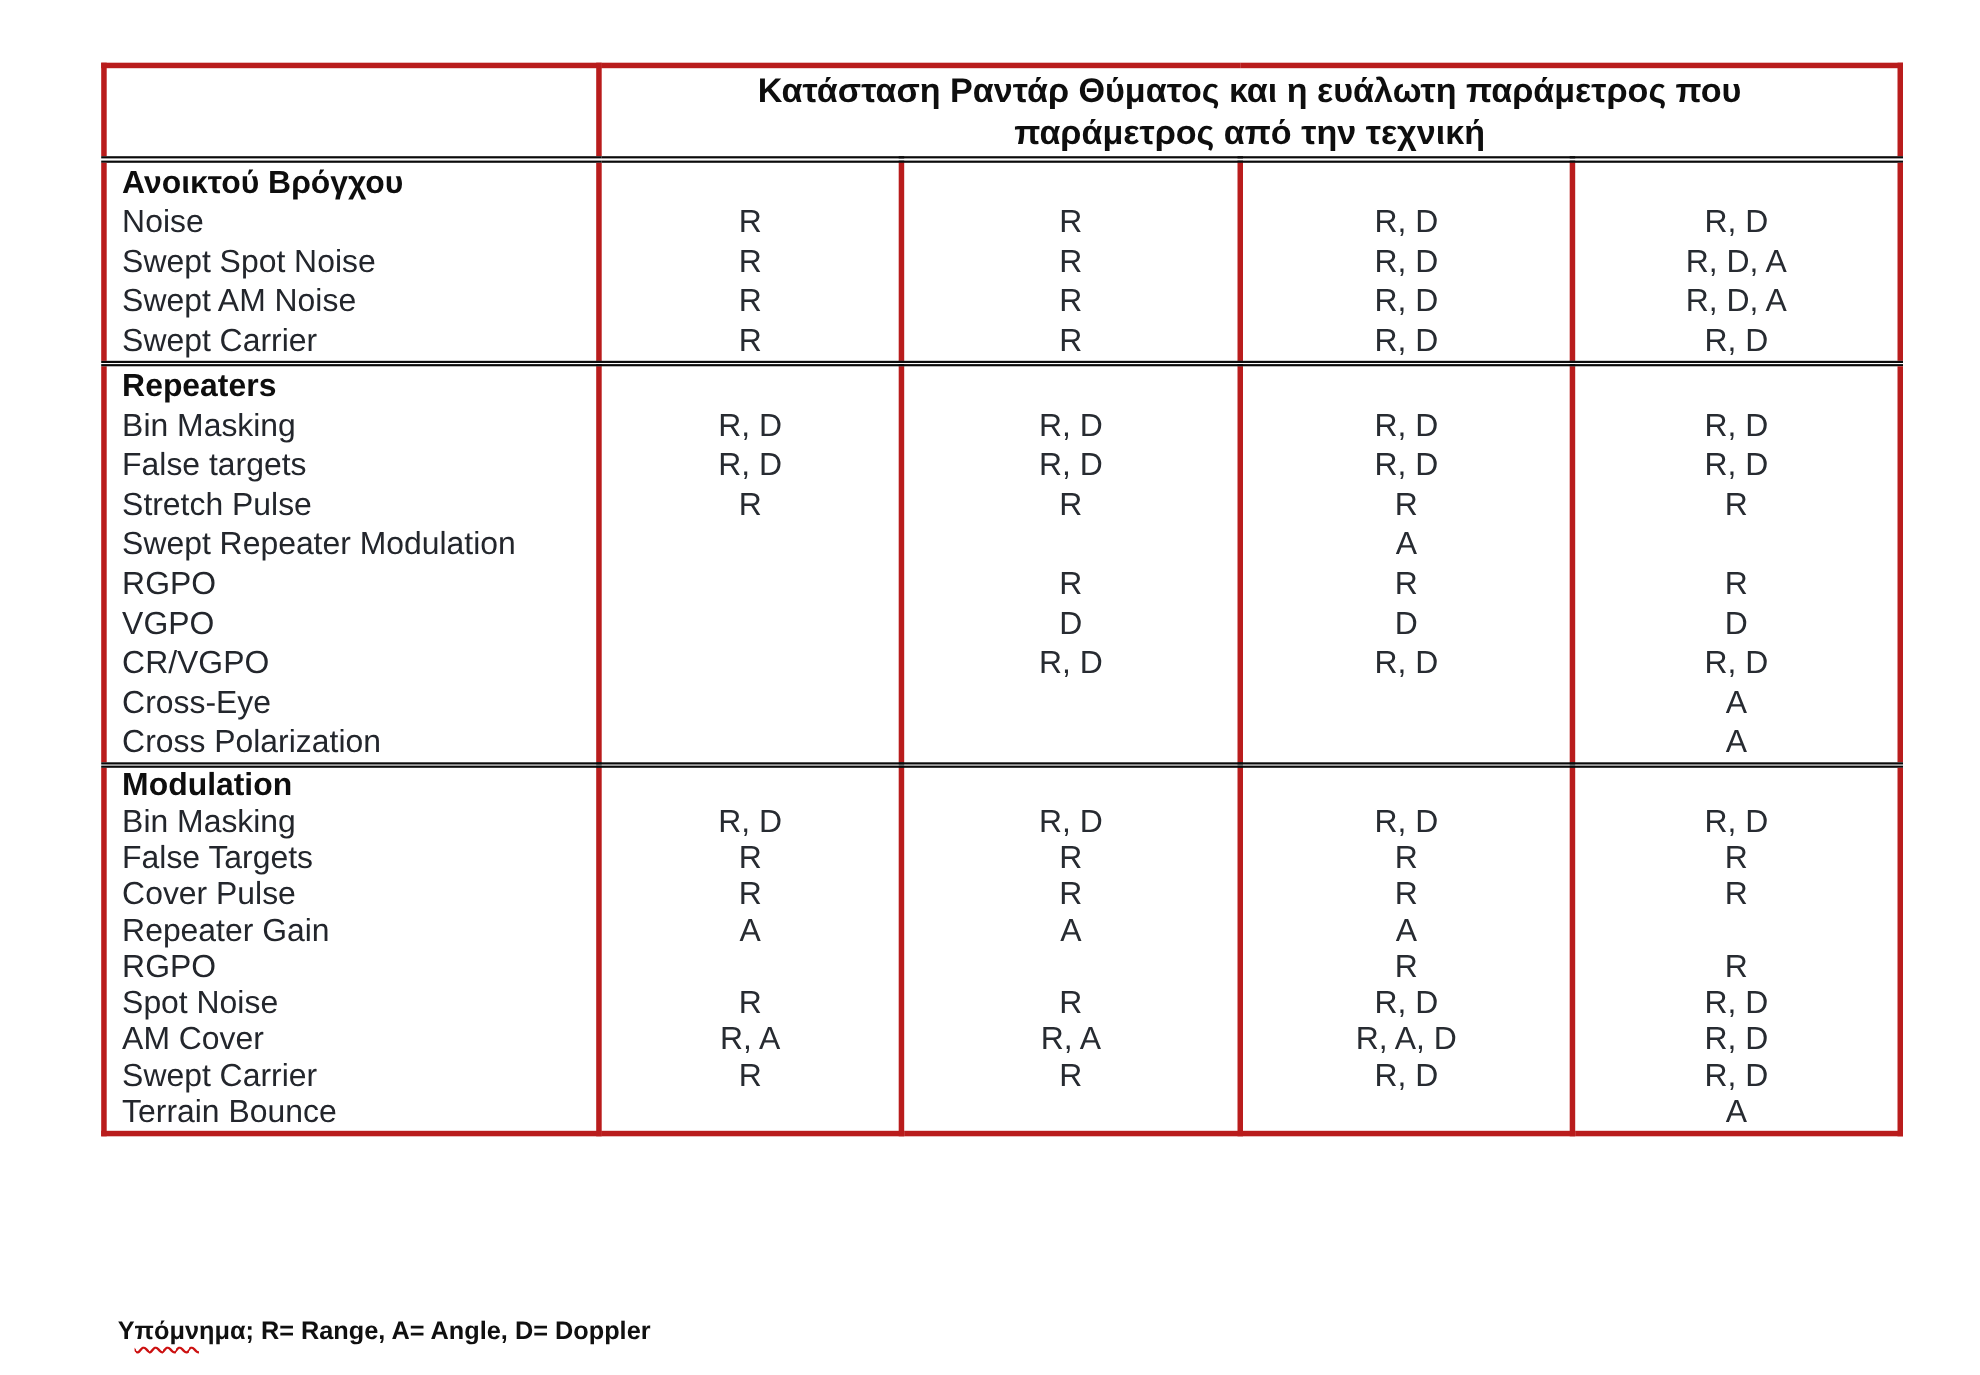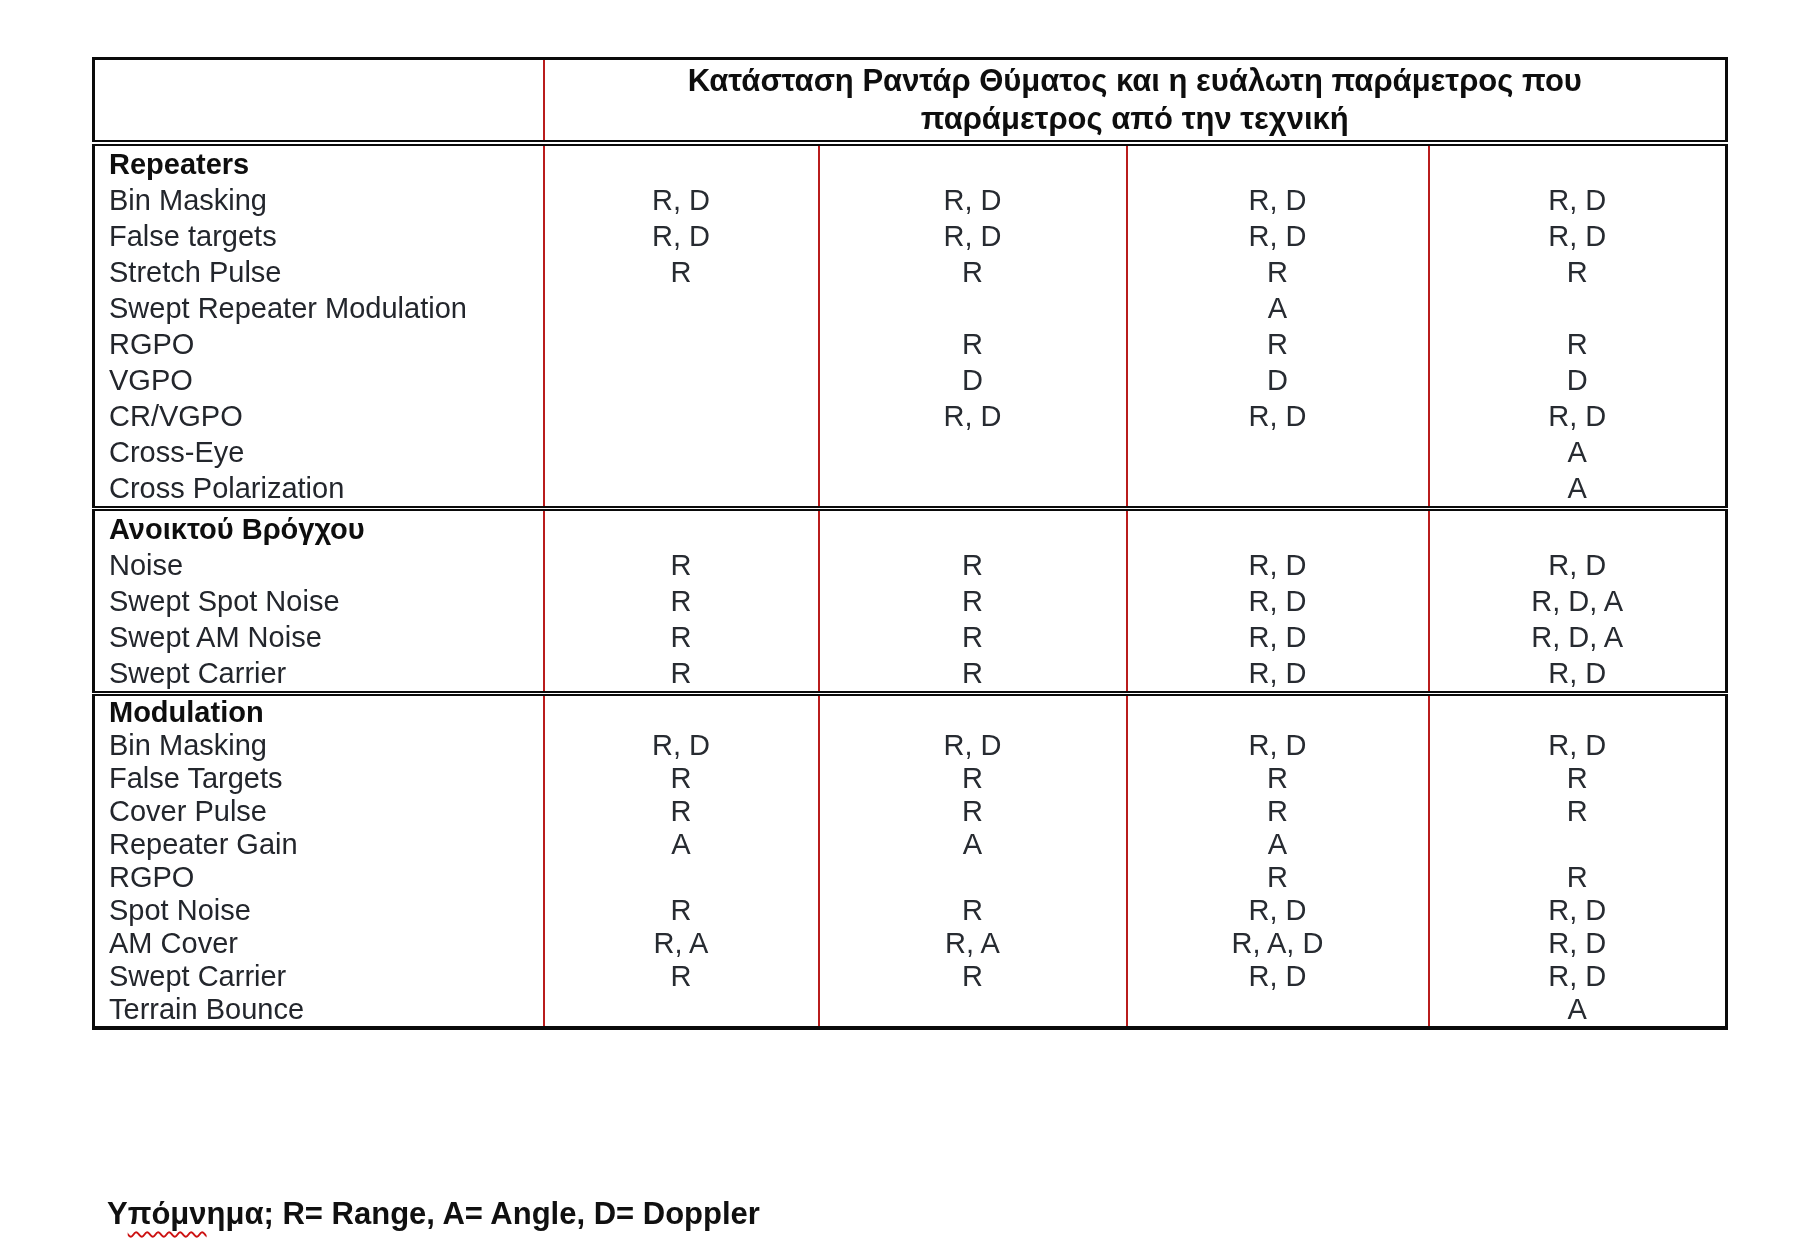--- a/index.html
+++ b/index.html
@@ -5,21 +5,21 @@
   html,body{margin:0;padding:0;}
   body{
     width:1800px;height:1250px;background:#ffffff;position:relative;
     font-family:"Liberation Sans", sans-serif;color:#1b1e23;
   }
   table.ecm{
     position:absolute;left:92px;top:57px;
     border-collapse:collapse;table-layout:fixed;
     border:3px solid #0a0a0a;border-bottom-width:4px;
   }
-  .ecm td,.ecm th{border:2px solid #b91c1c;padding:0;margin:0;}
+  .ecm td,.ecm th{border:5px solid #b91c1c;padding:0;margin:0;}
   
   tr.title-row td{
     border-bottom:6px double #0a0a0a;height:80px;vertical-align:middle;
   }
   td.title-cell{text-align:center;font-weight:bold;font-size:31px;line-height:38px;color:#0e0e0e;}
   
   tr.head-row th{
     border-bottom:3px solid #0a0a0a;height:134px;vertical-align:middle;
     text-align:center;font-weight:bold;font-size:26px;line-height:34px;color:#0e0e0e;
   }
@@ -30,21 +30,21 @@
   td.tcol{text-align:left;padding-left:14px;color:#23262c;}
   td.vcol{text-align:center;color:#272b31;}
   .ln{white-space:nowrap;}
   .s0 .ln{line-height:36px;}
   .s1 .ln{line-height:36px;}
   .s2 .ln{line-height:33px;}
   .ln.bold{font-weight:bold;color:#0e0e0e;}
   
   .legend{
     position:absolute;left:107px;top:1196px;
-    font-size:31px;font-weight:bold;color:#101010;white-space:nowrap;
+    font-size:23px;font-weight:bold;color:#101010;white-space:nowrap;
   }
   .squiggle{
     text-decoration-line:underline;
     text-decoration-style:wavy;
     text-decoration-color:#cc1111;
     text-decoration-thickness:2px;
     text-underline-offset:7px;
     text-decoration-skip-ink:none;
   }
 </style>
@@ -62,20 +62,57 @@
   <thead>
     <tr class="title-row">
       <td></td>
       <td class="title-cell" colspan="4">
         <div class="ln">Κατάσταση Ραντάρ Θύματος και η ευάλωτη παράμετρος που</div>
         <div class="ln">παράμετρος από την τεχνική</div>
       </td>
     </tr>
   </thead>
   <tbody id="table-body">
+      <tr class="sec s0">
+        <td class="tcol">
+          <div class="ln bold">Ανοικτού Βρόγχου</div>
+          <div class="ln">Noise</div>
+          <div class="ln">Swept Spot Noise</div>
+          <div class="ln">Swept AM Noise</div>
+          <div class="ln">Swept Carrier</div>
+        </td>
+        <td class="vcol">
+          <div class="ln">&nbsp;</div>
+          <div class="ln val">R</div>
+          <div class="ln val">R</div>
+          <div class="ln val">R</div>
+          <div class="ln val">R</div>
+        </td>
+        <td class="vcol">
+          <div class="ln">&nbsp;</div>
+          <div class="ln val">R</div>
+          <div class="ln val">R</div>
+          <div class="ln val">R</div>
+          <div class="ln val">R</div>
+        </td>
+        <td class="vcol">
+          <div class="ln">&nbsp;</div>
+          <div class="ln val">R, D</div>
+          <div class="ln val">R, D</div>
+          <div class="ln val">R, D</div>
+          <div class="ln val">R, D</div>
+        </td>
+        <td class="vcol">
+          <div class="ln">&nbsp;</div>
+          <div class="ln val">R, D</div>
+          <div class="ln val">R, D, A</div>
+          <div class="ln val">R, D, A</div>
+          <div class="ln val">R, D</div>
+        </td>
+      </tr>
       <tr class="sec s1">
         <td class="tcol">
           <div class="ln bold">Repeaters</div>
           <div class="ln">Bin Masking</div>
           <div class="ln">False targets</div>
           <div class="ln">Stretch Pulse</div>
           <div class="ln">Swept Repeater Modulation</div>
           <div class="ln">RGPO</div>
           <div class="ln">VGPO</div>
           <div class="ln">CR/VGPO</div>
@@ -122,57 +159,20 @@
           <div class="ln">&nbsp;</div>
           <div class="ln val">R, D</div>
           <div class="ln val">R, D</div>
           <div class="ln val">R</div>
           <div class="ln val">&nbsp;</div>
           <div class="ln val">R</div>
           <div class="ln val">D</div>
           <div class="ln val">R, D</div>
           <div class="ln val">A</div>
           <div class="ln val">A</div>
-        </td>
-      </tr>
-      <tr class="sec s0">
-        <td class="tcol">
-          <div class="ln bold">Ανοικτού Βρόγχου</div>
-          <div class="ln">Noise</div>
-          <div class="ln">Swept Spot Noise</div>
-          <div class="ln">Swept AM Noise</div>
-          <div class="ln">Swept Carrier</div>
-        </td>
-        <td class="vcol">
-          <div class="ln">&nbsp;</div>
-          <div class="ln val">R</div>
-          <div class="ln val">R</div>
-          <div class="ln val">R</div>
-          <div class="ln val">R</div>
-        </td>
-        <td class="vcol">
-          <div class="ln">&nbsp;</div>
-          <div class="ln val">R</div>
-          <div class="ln val">R</div>
-          <div class="ln val">R</div>
-          <div class="ln val">R</div>
-        </td>
-        <td class="vcol">
-          <div class="ln">&nbsp;</div>
-          <div class="ln val">R, D</div>
-          <div class="ln val">R, D</div>
-          <div class="ln val">R, D</div>
-          <div class="ln val">R, D</div>
-        </td>
-        <td class="vcol">
-          <div class="ln">&nbsp;</div>
-          <div class="ln val">R, D</div>
-          <div class="ln val">R, D, A</div>
-          <div class="ln val">R, D, A</div>
-          <div class="ln val">R, D</div>
         </td>
       </tr>
       <tr class="sec s2">
         <td class="tcol">
           <div class="ln bold">Modulation</div>
           <div class="ln">Bin Masking</div>
           <div class="ln">False Targets</div>
           <div class="ln">Cover Pulse</div>
           <div class="ln">Repeater Gain</div>
           <div class="ln">RGPO</div>

